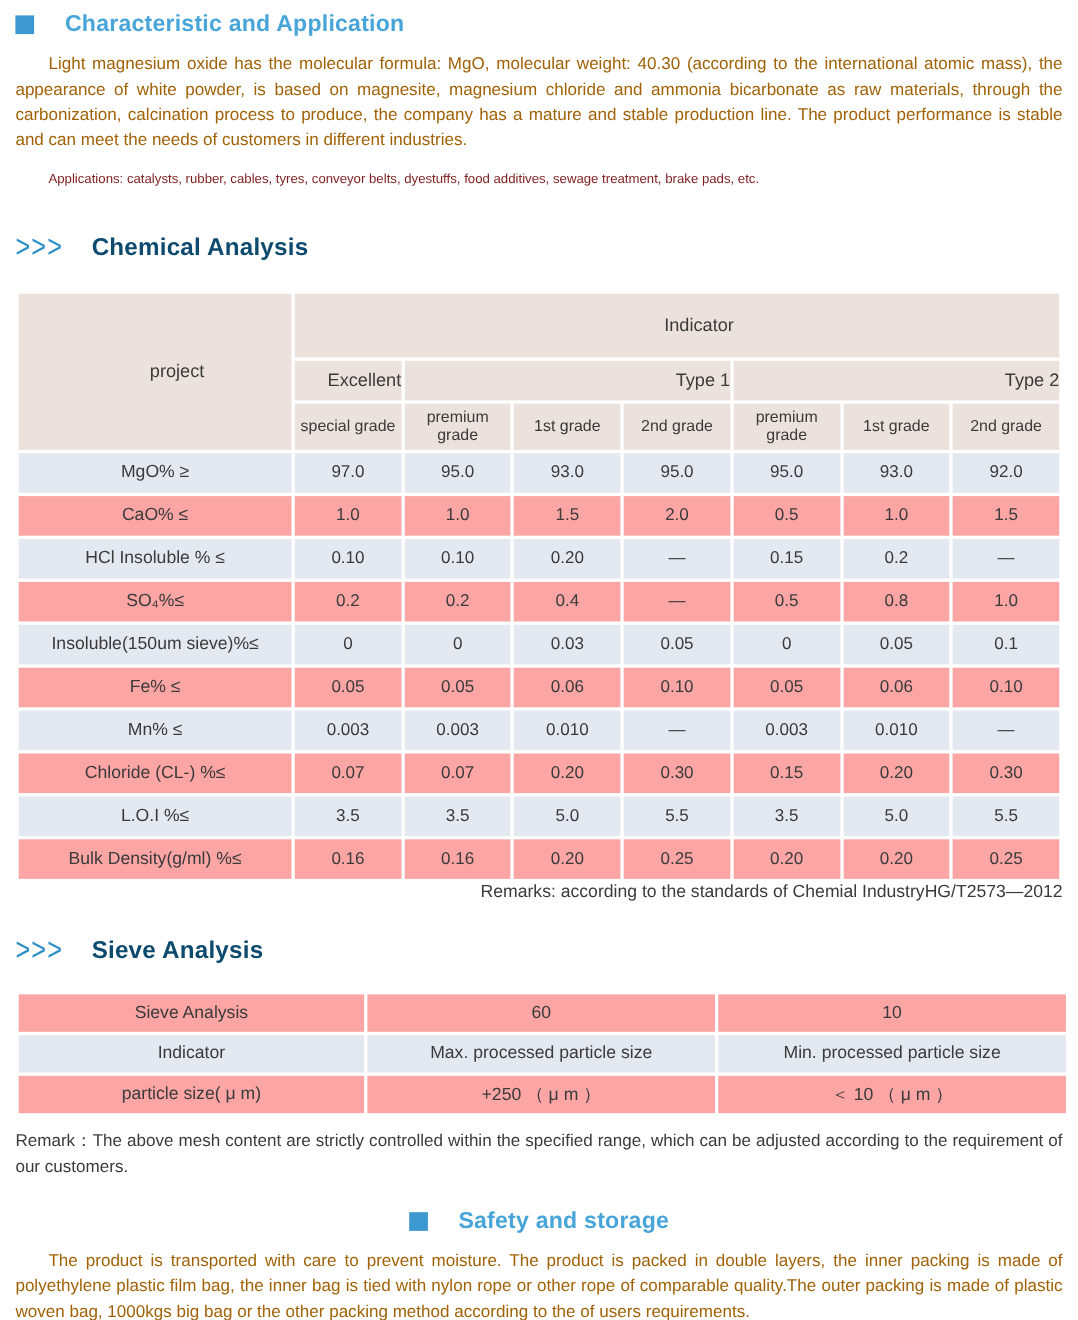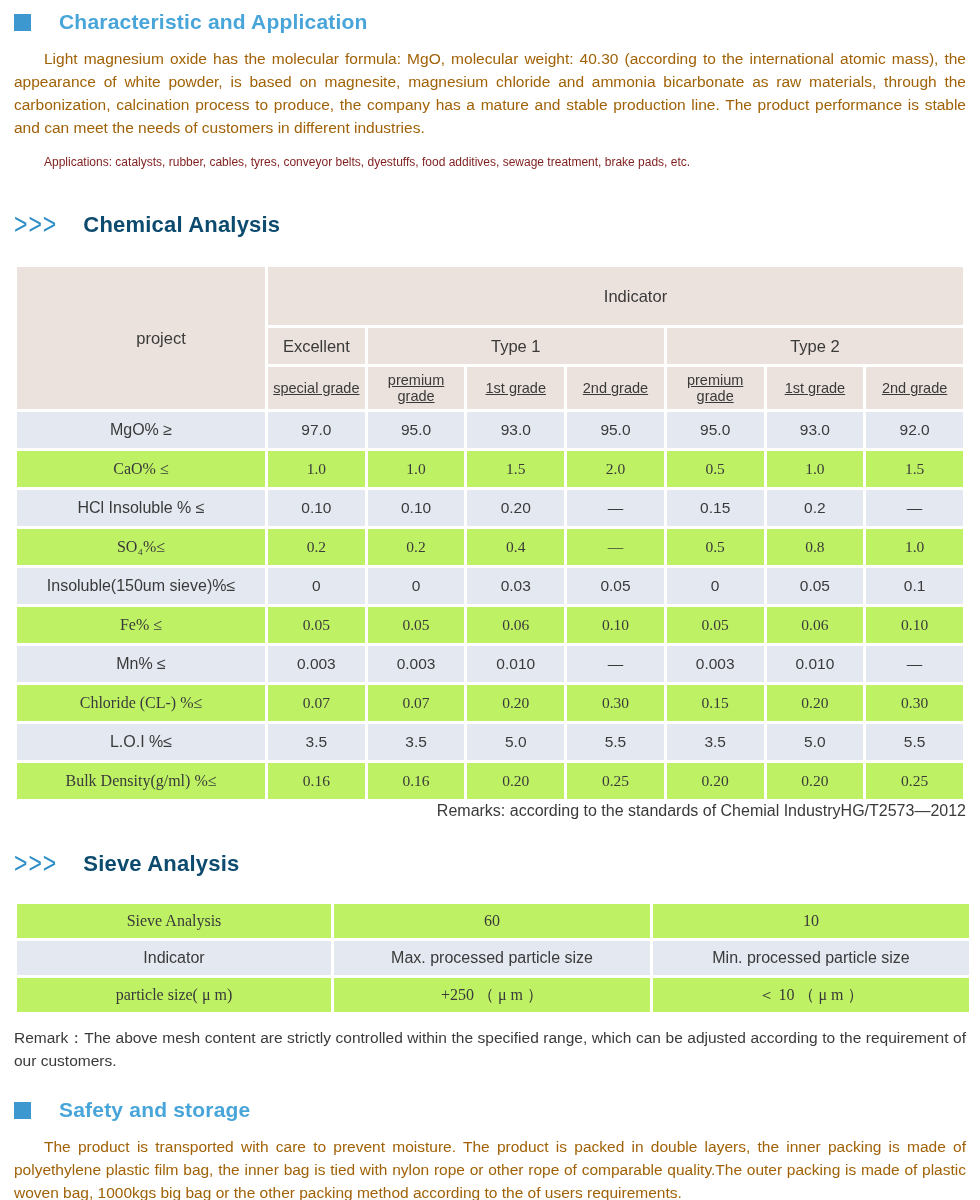--- a/index.html
+++ b/index.html
@@ -32,43 +32,43 @@
   }
   .indent { text-indent: 30px; }
 
   .apps-line { margin-top: 16px; padding-left: 30px; font-size: 12px; color: #7f1d1d; }
 
   
   table { border-collapse: separate; border-spacing: 3px; table-layout: fixed; width: 952px; }
   td, th { text-align: center; vertical-align: middle; font-weight: normal; overflow: hidden; }
   .hdr  { background: #ece2dd; }
   .r-blue td { background: #e4e8f1; }
-  .r-pink td { background: #bef264; font-family: Liberation Serif, serif; }
+  .r-pink td { background: #fca5a5; }
 
   .chem-table td, .chem-table th { font-size: 15.5px; color: #3a3a3a; }
   .chem-table .row-label { font-size: 16px; }
   .chem-table thead .big { font-size: 16.5px; }
   .chem-table .grade { font-size: 14.5px; line-height: 16px; }
   .chem-table thead tr.h1 th { height: 58px; padding-left: 40px; }
-  .chem-table thead tr.h2 th { height: 36px; }
-  .chem-table thead tr.h3 th { height: 42px; text-decoration: underline; }
+  .chem-table thead tr.h2 th { height: 36px; text-align: right; }
+  .chem-table thead tr.h3 th { height: 42px; }
   .chem-table tbody td { height: 36px; }
 
   .remarks-line { width: 952px; text-align: right; font-size: 16px; color: #3a3a3a; }
 
   .sieve-table td { font-size: 16px; height: 34px; color: #3a3a3a; }
 
   .remark-para { margin-top: 11px; font-size: 15.5px; line-height: 23px; text-align: justify; color: #3a3a3a; }
 
   .mt-para    { margin-top: 13px; }
   .sec-gap-lg { margin-top: 42px; }
   .sec-gap-md { margin-top: 30px; }
   .tbl-gap    { margin-top: 26px; }
   .tbl-gap-sm { margin-top: 24px; }
-  .safety-gap { margin-top: 26px; }
+  .safety-gap { margin-top: 26px; justify-content: center; }
 </style>
 </head>
 <body>
 
 <div class="page">
 
   <div class="sq-heading">
     <span class="bullet"></span>
     <span class="title">Characteristic and Application</span>
   </div>

